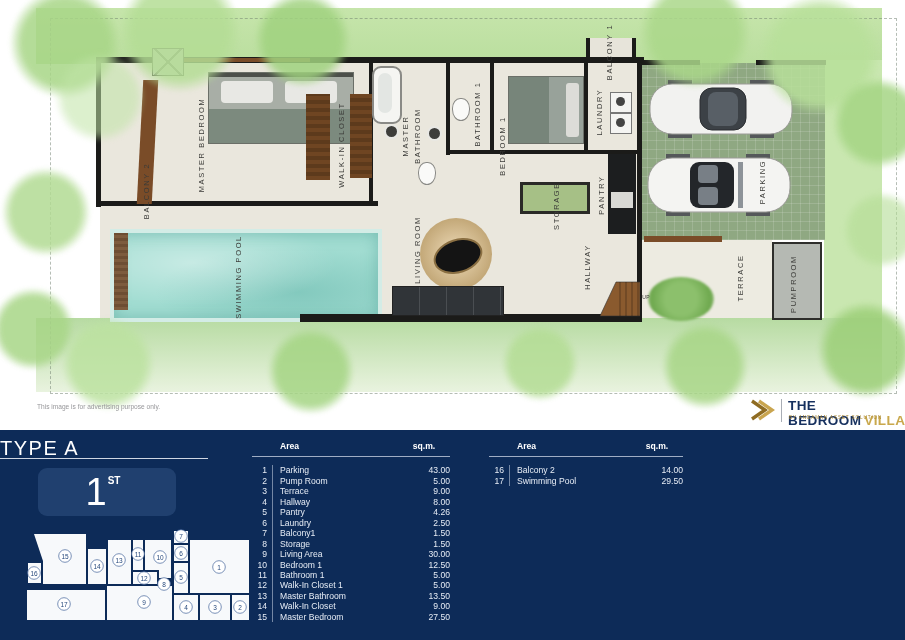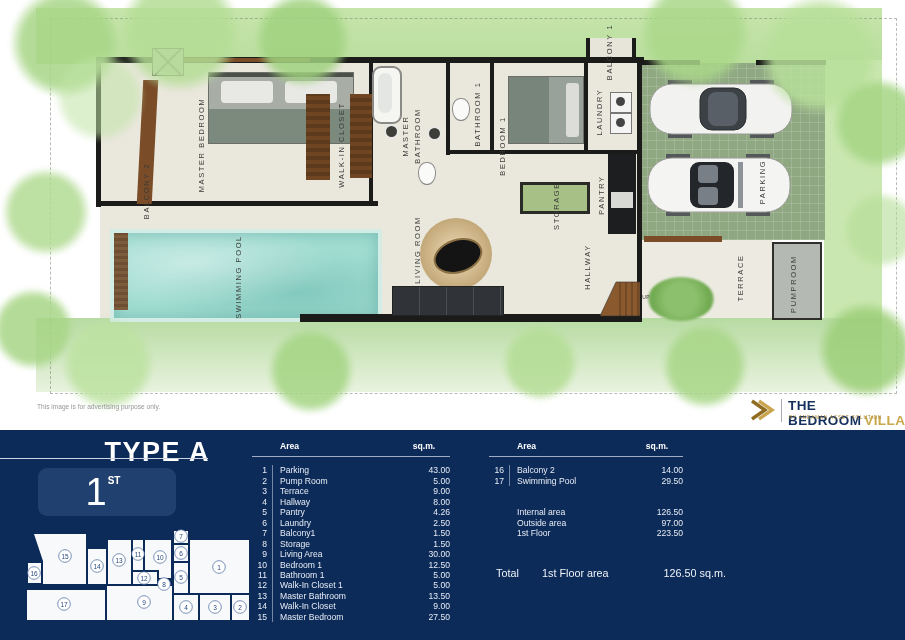--- a/index.html
+++ b/index.html
@@ -15,21 +15,21 @@
   .rlabel{position:absolute;writing-mode:vertical-rl;transform:translate(-50%,-50%) rotate(180deg);
           font-size:7.5px;letter-spacing:1.6px;color:#3b3b38;white-space:nowrap;font-weight:500;z-index:40;}
   .rlabel-h{writing-mode:horizontal-tb;transform:translate(-50%,-50%);font-size:5px;letter-spacing:.3px;}
   .disclaimer{position:absolute;left:37px;top:403px;font-size:6.6px;color:#97979a;z-index:50;}
   .brand{position:absolute;z-index:50;}
   .brand-name{font-size:13.5px;font-weight:bold;color:#16305e;letter-spacing:.4px;}
   .brand-accent{color:#c9a84c;font-weight:600;margin-left:3px;}
   .brand-tag{position:absolute;left:789px;top:415px;font-size:4.6px;color:#a9852f;letter-spacing:.9px;z-index:50;}
   
   .panel{position:absolute;left:0;top:430px;width:905px;height:210px;background:var(--panel-navy,#0d2b58);color:#e6ecf5;}
-  .type-title{position:absolute;left:0;top:7px;width:210px;text-align:right;font-size:27px;font-weight:bold;letter-spacing:1.5px;color:#fff;}
+  .type-title{position:absolute;left:0;top:7px;width:210px;text-align:left;font-size:20px;font-weight:normal;letter-spacing:1.5px;color:#fff;}
   .type-rule{position:absolute;left:0;top:28px;width:208px;border-bottom:1px solid #cfd6e2;}
   .floor-box{position:absolute;left:38px;top:38px;width:138px;height:48px;background:var(--panel-box,#20406f);
              border-radius:9px;display:flex;align-items:center;justify-content:center;color:#fff;}
   .floor-num{font-size:38px;font-weight:500;line-height:.9;}
   .floor-ord{font-size:10px;align-self:flex-start;margin:7px 8px 0 1px;font-weight:bold;}
   .floor-words{font-size:17px;font-weight:bold;letter-spacing:1px;line-height:19px;}
   .keyplan{position:absolute;left:20px;top:97px;}
   .keyplan text{font-size:6.5px;fill:#27497c;}
   .dtable{position:absolute;top:11px;font-size:8.6px;line-height:10.45px;color:#e6ecf5;}
   .thead{display:flex;font-weight:bold;color:#fff;padding-bottom:5px;border-bottom:1px solid #9fadc4;margin-bottom:8px;}
@@ -358,37 +358,18 @@
             <span class="tnum">16</span>
             <span class="tnm">Balcony 2</span>
             <span class="tval">14.00</span>
           </div>
           <div class="trow">
             <span class="tnum">17</span>
             <span class="tnm">Swimming Pool</span>
             <span class="tval">29.50</span>
           </div>
         </div>
-      <div class="sumrows" id="tbl-right-summary">
-          <div class="trow">
-            <span class="tnm indent">Internal area</span>
-            <span class="tval">126.50</span>
-          </div>
-          <div class="trow">
-            <span class="tnm indent">Outside area</span>
-            <span class="tval">97.00</span>
-          </div>
-          <div class="trow">
-            <span class="tnm indent">1st Floor</span>
-            <span class="tval">223.50</span>
-          </div>
-        </div>
     </div>
 
     <div class="totals" id="totals">
-        <div class="ttrow">
-          <span class="tlbl">Total</span>
-          <span class="ttnm">1st Floor area</span>
-          <span class="ttval">126.50 sq.m.</span>
-        </div>
       </div>
   </div>
 </div>
 
 </body></html>

